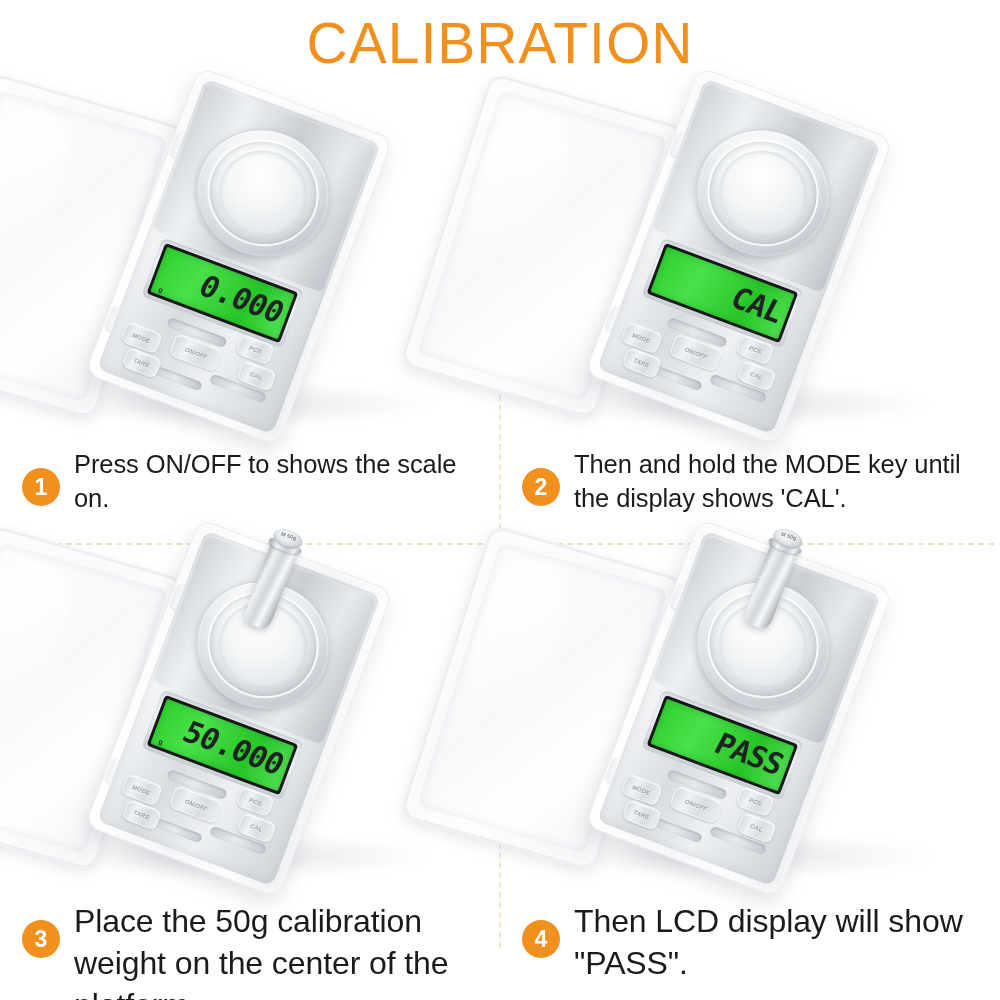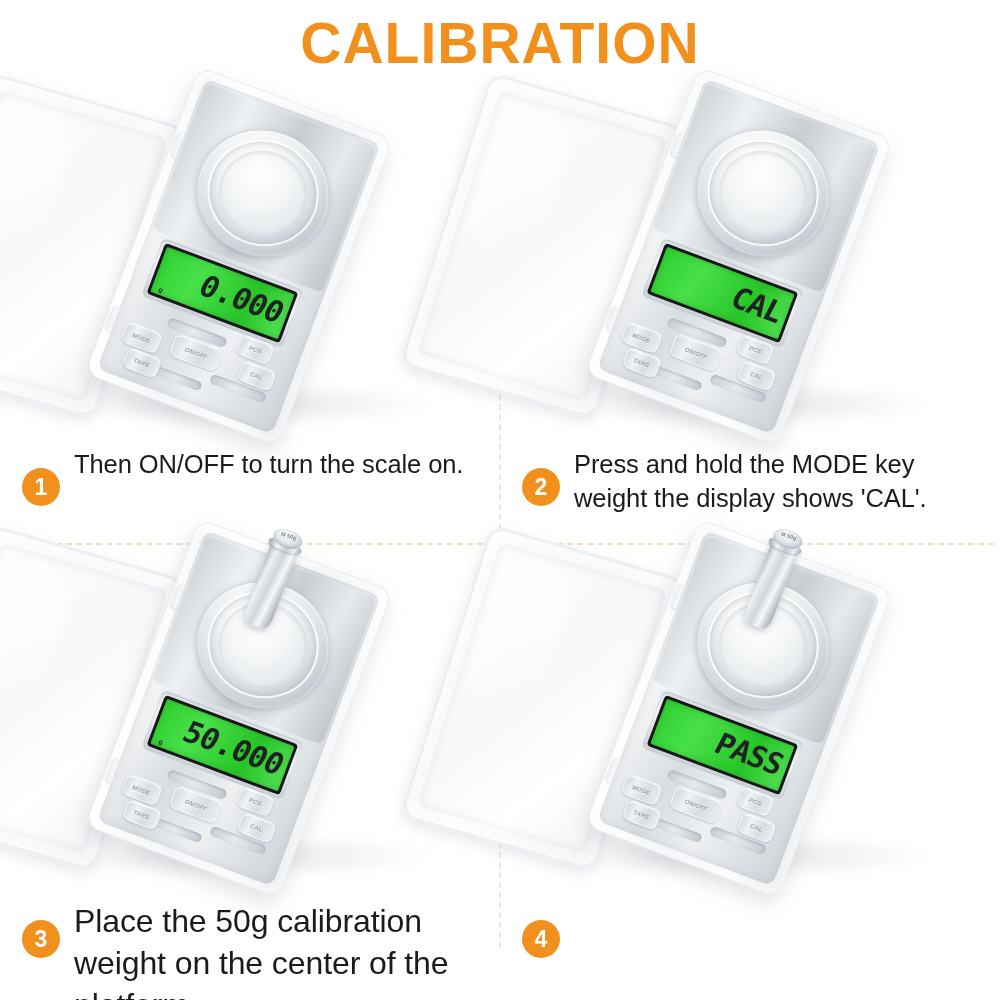--- a/index.html
+++ b/index.html
@@ -9,21 +9,21 @@
     background:#ffffff;
     font-family:"Liberation Sans", sans-serif;
     overflow:hidden;
     position:relative;
   }
   
   .title{
     position:absolute;left:0;top:14px;width:1000px;
     text-align:center;
     font-size:57px;
-    font-weight:bold;
+    font-weight:normal;
     letter-spacing:1px;
     color:#F2901E;
     line-height:1.05;
   }
   
   .divider-v{
     position:absolute;left:499px;top:96px;width:0;height:852px;
     border-left:2px dashed #F0E6D2;
   }
   .divider-h{
@@ -324,21 +324,21 @@
                   <span>CAL</span>
                 </div>
             </div>
           </div>
         </div>
       </div>
     </div>
   </div>
   <div class="caption">
     <div class="badge">1</div>
-    <div class="caption-text">Then ON/OFF to turn the scale on.</div>
+    <div class="caption-text">Press ON/OFF to shows the scale on.</div>
   </div>
 </div>
 
 <div class="quad q2">
   <div class="photo-area">
     <div class="scale-wrap">
       <div class="ground-shadow"></div>
       <div class="scale">
         <div class="lid">
           <div class="lid-inner"></div>
@@ -383,21 +383,21 @@
                   <span>CAL</span>
                 </div>
             </div>
           </div>
         </div>
       </div>
     </div>
   </div>
   <div class="caption">
     <div class="badge">2</div>
-    <div class="caption-text">Press and hold the MODE key weight the display shows 'CAL'.</div>
+    <div class="caption-text">Then and hold the MODE key until the display shows 'CAL'.</div>
   </div>
 </div>
 
 <div class="quad q3">
   <div class="photo-area">
     <div class="scale-wrap">
       <div class="ground-shadow"></div>
       <div class="scale">
         <div class="lid">
           <div class="lid-inner"></div>
@@ -513,14 +513,15 @@
                   <span>CAL</span>
                 </div>
             </div>
           </div>
         </div>
       </div>
     </div>
   </div>
   <div class="caption">
     <div class="badge">4</div>
+    <div class="caption-text">Then LCD display will show "PASS".</div>
   </div>
 </div>
 
 </body></html>

